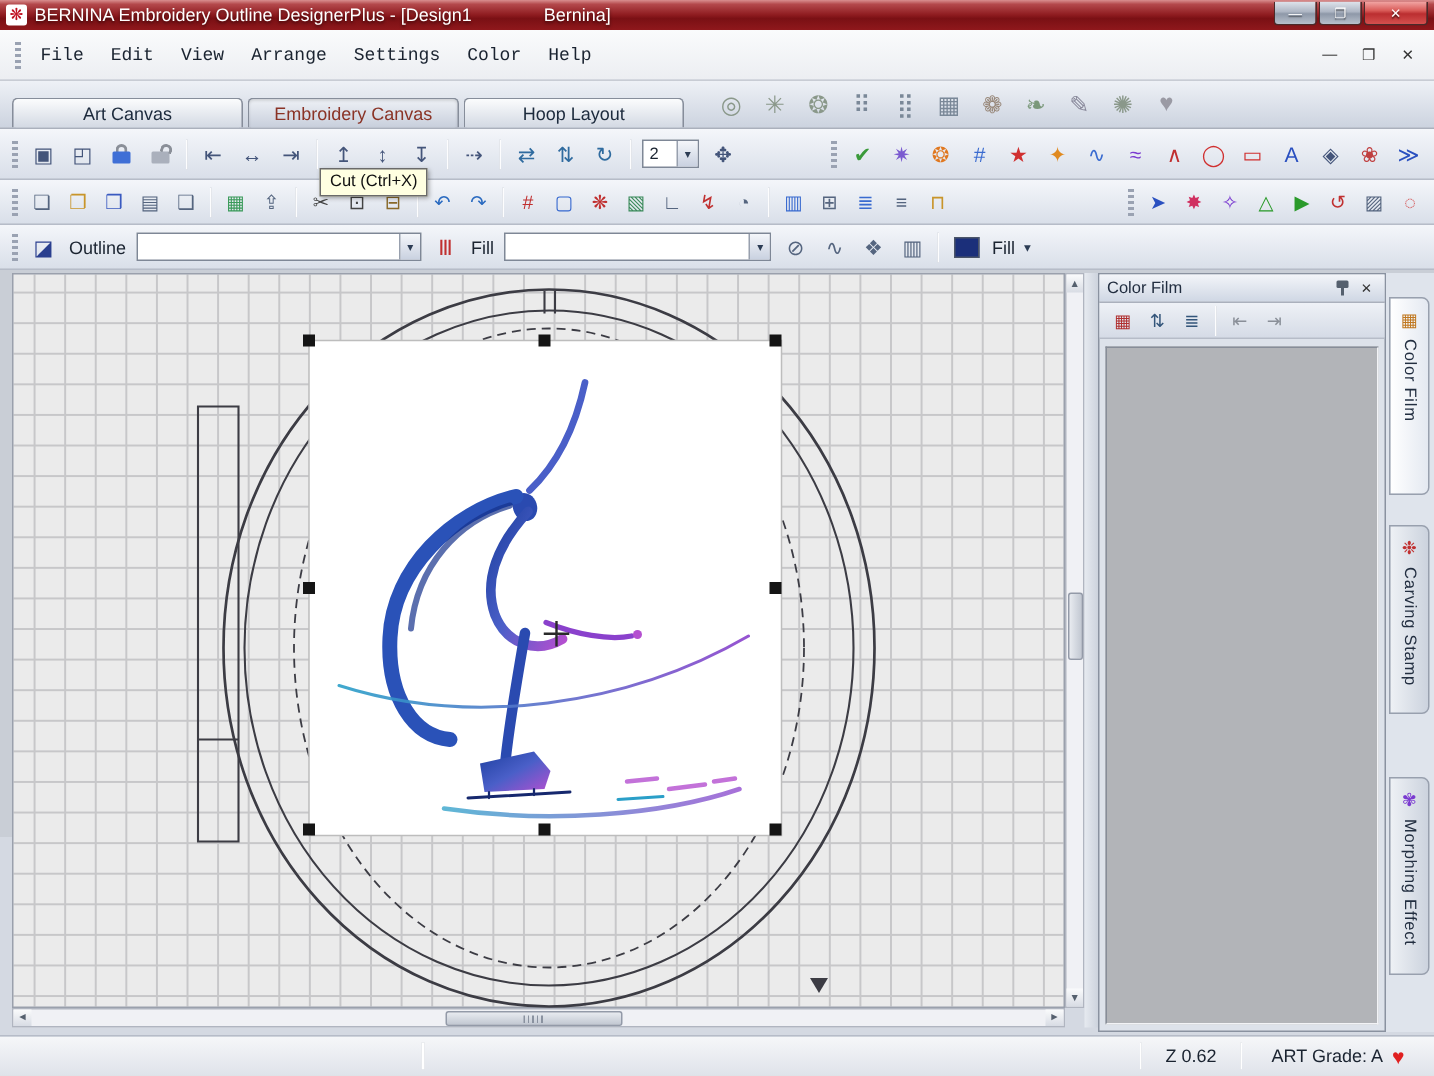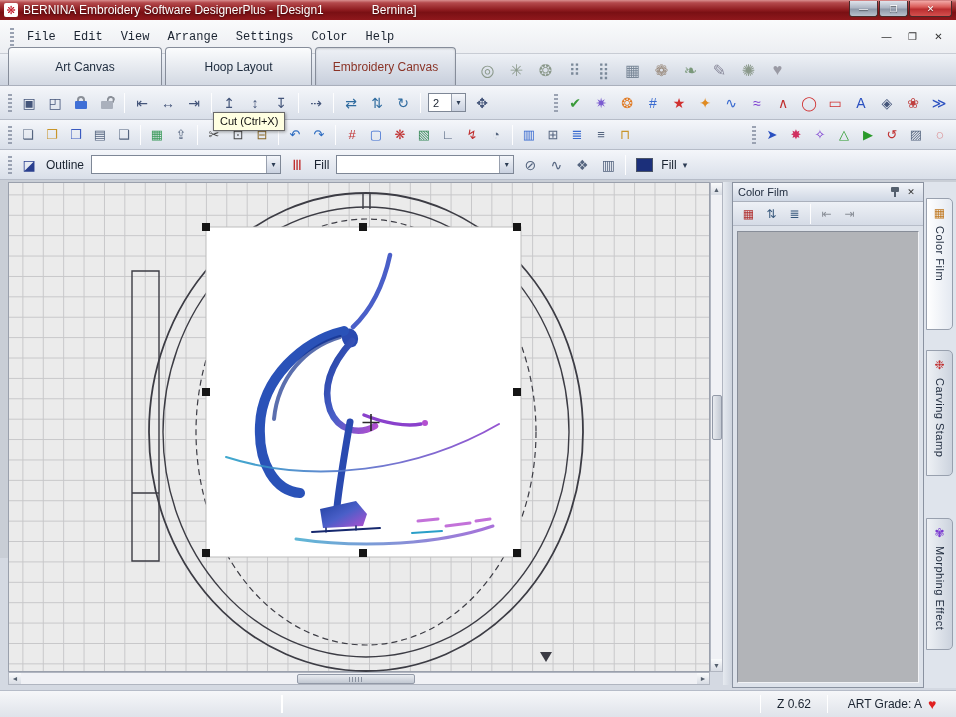--- a/index.html
+++ b/index.html
@@ -37,21 +37,21 @@
   .mitem { padding: 3px 9px; cursor: default; font-family: Liberation Mono, monospace; }
   .child-btns { margin-left: auto; display: flex; gap: 3px; }
   .chbtn { width: 23px; height: 17px; display: flex; align-items: center; justify-content: center;
     font-size: 10px; color: #333; border: 1px solid transparent; }
   
   .tabsrow {
     position: absolute; top: 54px; left: 0; right: 0; height: 32px;
     background: linear-gradient(#eef1f6,#ccd3df); border-bottom: 1px solid #aab0bc;
     display: flex; align-items: flex-end; padding: 0 8px;
   }
-  .ctab { height: 38px; border: 1px solid #868d9a; border-bottom: none;
+  .ctab { height: 20px; border: 1px solid #868d9a; border-bottom: none;
     border-radius: 4px 4px 0 0; background: linear-gradient(#fbfcfd,#d3d9e3);
     display: flex; align-items: center; justify-content: center; font-size: 12px;
     margin-right: 3px; color: #1c2a3c; cursor: default; }
   .ctab.t1 { width: 154px; } .ctab.t2 { width: 141px; } .ctab.t3 { width: 147px; }
   .ctab.active { background: linear-gradient(#eef1f6,#c8cfdc); color: #8a3326; box-shadow: inset 0 1px 2px rgba(0,0,0,.15); }
   .motifbar { display: flex; align-items: center; margin-left: 14px; margin-bottom: 2px; }
   
   .bar { position: absolute; left: 0; right: 0; display: flex; align-items: center;
     background: linear-gradient(#f4f6fa,#d9dfe9); border-bottom: 1px solid #b6bcc8;
     padding: 0 4px; white-space: nowrap; overflow: hidden; }
@@ -148,21 +148,21 @@
   .ssec { display: flex; align-items: center; justify-content: center; height: 100%; white-space: pre; }
   .ssep { width: 1px; height: 70%; background: #b8bec8; border-right: 1px solid #fff; }
   .sA { width: 281px; } .sB { width: 278px; } .sC { flex: 1; } .sD { width: 66px; } .sE { width: 128px; }
   .heart { color: #e02020; margin-left: 6px; font-size: 14px; }
 </style>
 </head>
 <body>
 
 <div class="titlebar">
   <span class="app-icon">❋</span>
-  <span class="title">BERNINA Embroidery Software DesignerPlus - [Design1</span>
+  <span class="title">BERNINA Embroidery Outline DesignerPlus - [Design1</span>
   <span class="title2">Bernina]</span>
   <span class="caption-btns">
     <span class="cbtn">—</span>
     <span class="cbtn">❐</span>
     <span class="cbtn close">✕</span>
   </span>
 </div>
 
 <div class="menubar">
   <span class="grip"></span>
@@ -175,22 +175,22 @@
   <span class="mitem">Help</span>
   <span class="child-btns">
     <span class="chbtn">—</span>
     <span class="chbtn">❐</span>
     <span class="chbtn">✕</span>
   </span>
 </div>
 
 <div class="tabsrow">
   <div class="ctab t1">Art Canvas</div>
+  <div class="ctab t2 active">Embroidery Canvas</div>
   <div class="ctab t3">Hoop Layout</div>
-  <div class="ctab t2 active">Embroidery Canvas</div>
   <div class="motifbar">
       <span class="tb-btn" style="color: rgb(138, 152, 138);">◎</span>
       <span class="tb-btn" style="color: rgb(138, 152, 138);">✳</span>
       <span class="tb-btn" style="color: rgb(138, 152, 138);">❂</span>
       <span class="tb-btn" style="color: rgb(122, 136, 152);">⠿</span>
       <span class="tb-btn" style="color: rgb(122, 136, 152);">⣿</span>
       <span class="tb-btn" style="color: rgb(122, 136, 152);">▦</span>
       <span class="tb-btn" style="color: rgb(152, 136, 122);">❁</span>
       <span class="tb-btn" style="color: rgb(122, 152, 122);">❧</span>
       <span class="tb-btn" style="color: rgb(136, 136, 154);">✎</span>

